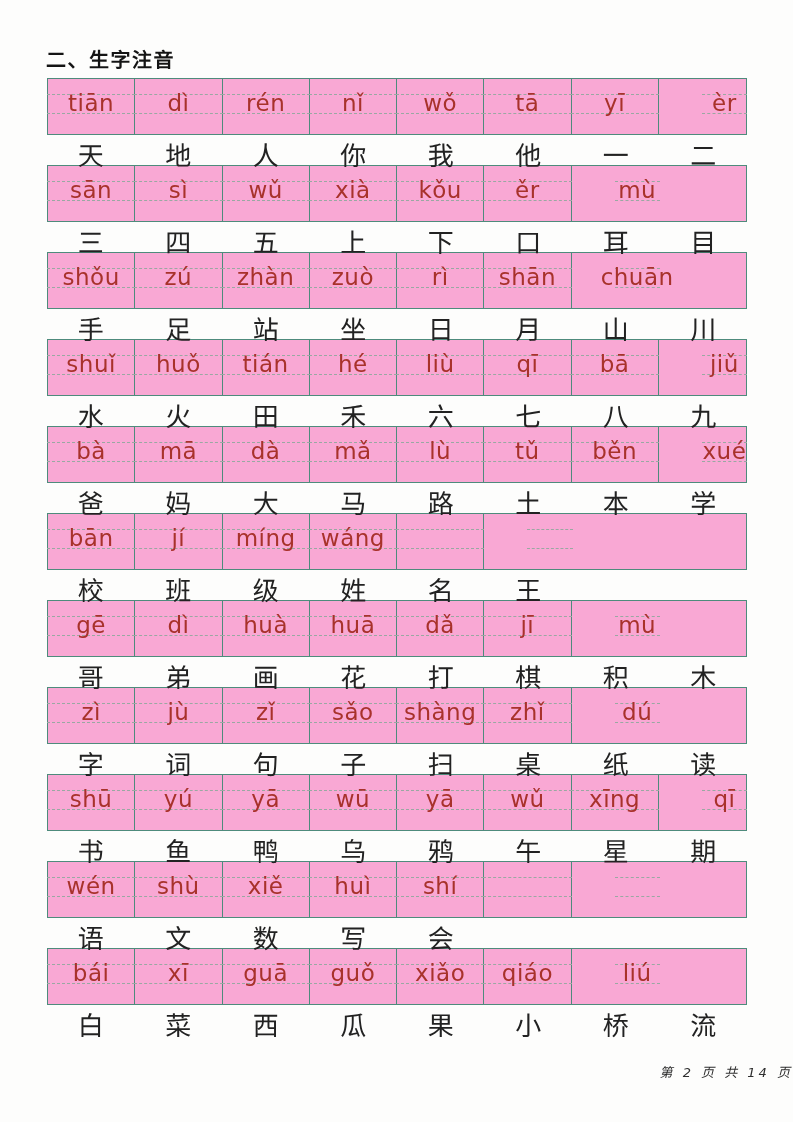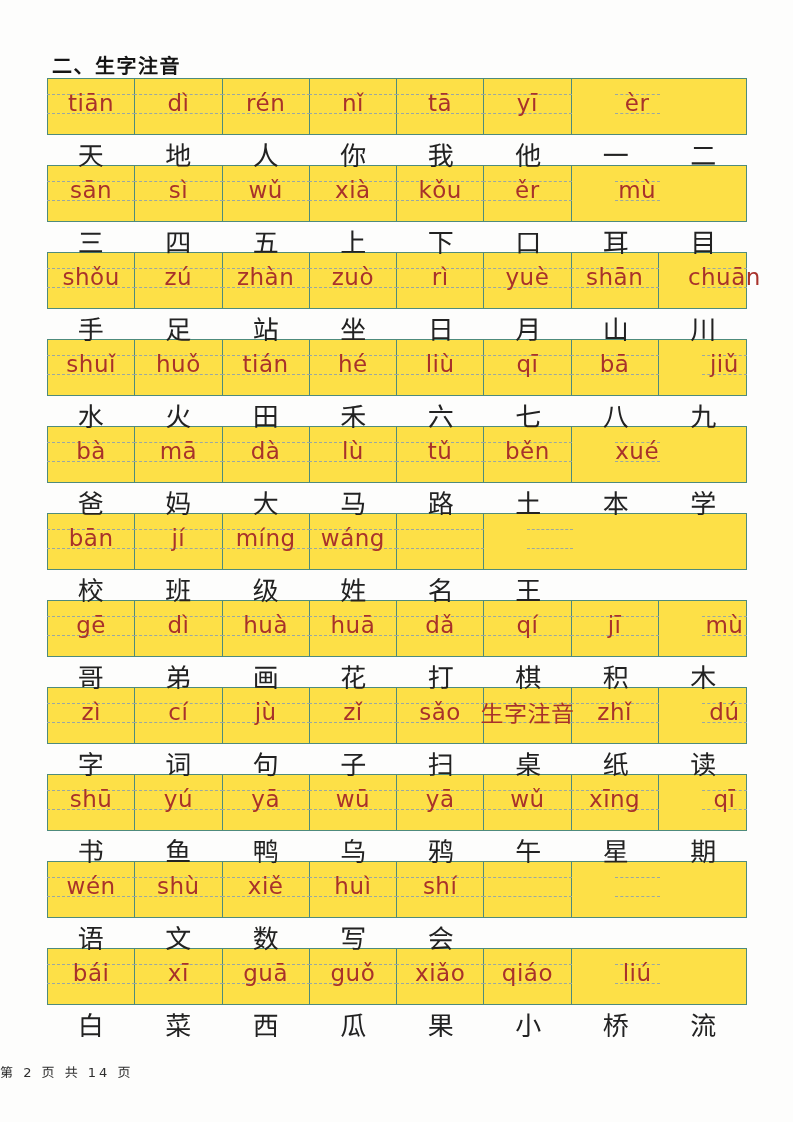--- a/index.html
+++ b/index.html
@@ -11,33 +11,33 @@
   html,body{margin:0;padding:0;}
   body{
     width:793px;height:1122px;
     background:#fdfdfc;
     font-family:"DejaVu Sans", sans-serif;
     position:relative;
     overflow:hidden;
   }
   .page{position:absolute;inset:0;}
   .title{
-    position:absolute;left:46px;top:44px;margin:6px;
+    position:absolute;left:46px;top:44px;margin:0;
     font-size:20px;font-weight:bold;color:#141414;
     letter-spacing:1.5px;
     font-family:"DejaVu Sans", sans-serif;
   }
   .table{
     position:absolute;left:47px;top:78px;width:700px;
   }
   .pinyin-row{
     display:grid;grid-template-columns:repeat(8,1fr);
     height:57px;box-sizing:border-box;
     border:1.5px solid var(--grid);
-    background:#fde047;
+    background:#f9a8d4;
   }
   .py-cell{
     position:relative;box-sizing:border-box;
     border-right:1.5px solid var(--grid);
   }
   .py-cell:last-child{border-right:none;margin-left:44px;}
   .guide{
     position:absolute;left:-1px;right:-1px;height:0;
     border-top:1px dashed var(--dash);
   }
@@ -55,23 +55,24 @@
     display:grid;grid-template-columns:repeat(8,1fr);
     height:30px;
   }
   .char{
     display:flex;align-items:center;justify-content:center;
     font-size:26px;color:var(--ink);
     font-family:"DejaVu Serif", serif;
   }
   .footer{
     position:absolute;left:0;top:1062px;width:100%;
-    text-align:left;font-size:13px;color:#2e2e2e;
+    text-align:right;font-size:13px;color:#2e2e2e;
     letter-spacing:3px;
     font-family:"DejaVu Sans", sans-serif;
+    font-style:italic;
   }
 </style>
 </head>
 <body>
 
 <div class="page">
   <h1 class="title">二、生字注音</h1>
   <div class="table" id="pinyin-table">
       <div class="pinyin-row">
         <div class="py-cell">
@@ -86,20 +87,25 @@
         </div>
         <div class="py-cell">
           <div class="guide g1"></div>
           <div class="guide g2"></div>
           <span class="py">rén</span>
         </div>
         <div class="py-cell">
           <div class="guide g1"></div>
           <div class="guide g2"></div>
           <span class="py">nǐ</span>
+        </div>
+        <div class="py-cell">
+          <div class="guide g1"></div>
+          <div class="guide g2"></div>
+          <span class="py">wǒ</span>
         </div>
         <div class="py-cell">
           <div class="guide g1"></div>
           <div class="guide g2"></div>
           <span class="py">tā</span>
         </div>
         <div class="py-cell">
           <div class="guide g1"></div>
           <div class="guide g2"></div>
           <span class="py">yī</span>
@@ -189,25 +195,20 @@
           <span class="py">zuò</span>
         </div>
         <div class="py-cell">
           <div class="guide g1"></div>
           <div class="guide g2"></div>
           <span class="py">rì</span>
         </div>
         <div class="py-cell">
           <div class="guide g1"></div>
           <div class="guide g2"></div>
-          <span class="py">yuè</span>
-        </div>
-        <div class="py-cell">
-          <div class="guide g1"></div>
-          <div class="guide g2"></div>
           <span class="py">shān</span>
         </div>
         <div class="py-cell">
           <div class="guide g1"></div>
           <div class="guide g2"></div>
           <span class="py">chuān</span>
         </div>
       </div>
       <div class="char-row">
         <span class="char">手</span>
@@ -283,20 +284,25 @@
           <span class="py">mā</span>
         </div>
         <div class="py-cell">
           <div class="guide g1"></div>
           <div class="guide g2"></div>
           <span class="py">dà</span>
         </div>
         <div class="py-cell">
           <div class="guide g1"></div>
           <div class="guide g2"></div>
+          <span class="py">mǎ</span>
+        </div>
+        <div class="py-cell">
+          <div class="guide g1"></div>
+          <div class="guide g2"></div>
           <span class="py">lù</span>
         </div>
         <div class="py-cell">
           <div class="guide g1"></div>
           <div class="guide g2"></div>
           <span class="py">tǔ</span>
         </div>
         <div class="py-cell">
           <div class="guide g1"></div>
           <div class="guide g2"></div>
@@ -382,25 +388,20 @@
           <span class="py">huā</span>
         </div>
         <div class="py-cell">
           <div class="guide g1"></div>
           <div class="guide g2"></div>
           <span class="py">dǎ</span>
         </div>
         <div class="py-cell">
           <div class="guide g1"></div>
           <div class="guide g2"></div>
-          <span class="py">qí</span>
-        </div>
-        <div class="py-cell">
-          <div class="guide g1"></div>
-          <div class="guide g2"></div>
           <span class="py">jī</span>
         </div>
         <div class="py-cell">
           <div class="guide g1"></div>
           <div class="guide g2"></div>
           <span class="py">mù</span>
         </div>
       </div>
       <div class="char-row">
         <span class="char">哥</span>
@@ -414,41 +415,36 @@
       </div>
       <div class="pinyin-row">
         <div class="py-cell">
           <div class="guide g1"></div>
           <div class="guide g2"></div>
           <span class="py">zì</span>
         </div>
         <div class="py-cell">
           <div class="guide g1"></div>
           <div class="guide g2"></div>
-          <span class="py">cí</span>
-        </div>
-        <div class="py-cell">
-          <div class="guide g1"></div>
-          <div class="guide g2"></div>
           <span class="py">jù</span>
         </div>
         <div class="py-cell">
           <div class="guide g1"></div>
           <div class="guide g2"></div>
           <span class="py">zǐ</span>
         </div>
         <div class="py-cell">
           <div class="guide g1"></div>
           <div class="guide g2"></div>
           <span class="py">sǎo</span>
         </div>
         <div class="py-cell">
           <div class="guide g1"></div>
           <div class="guide g2"></div>
-          <span class="py">生字注音</span>
+          <span class="py">shàng</span>
         </div>
         <div class="py-cell">
           <div class="guide g1"></div>
           <div class="guide g2"></div>
           <span class="py">zhǐ</span>
         </div>
         <div class="py-cell">
           <div class="guide g1"></div>
           <div class="guide g2"></div>
           <span class="py">dú</span>

